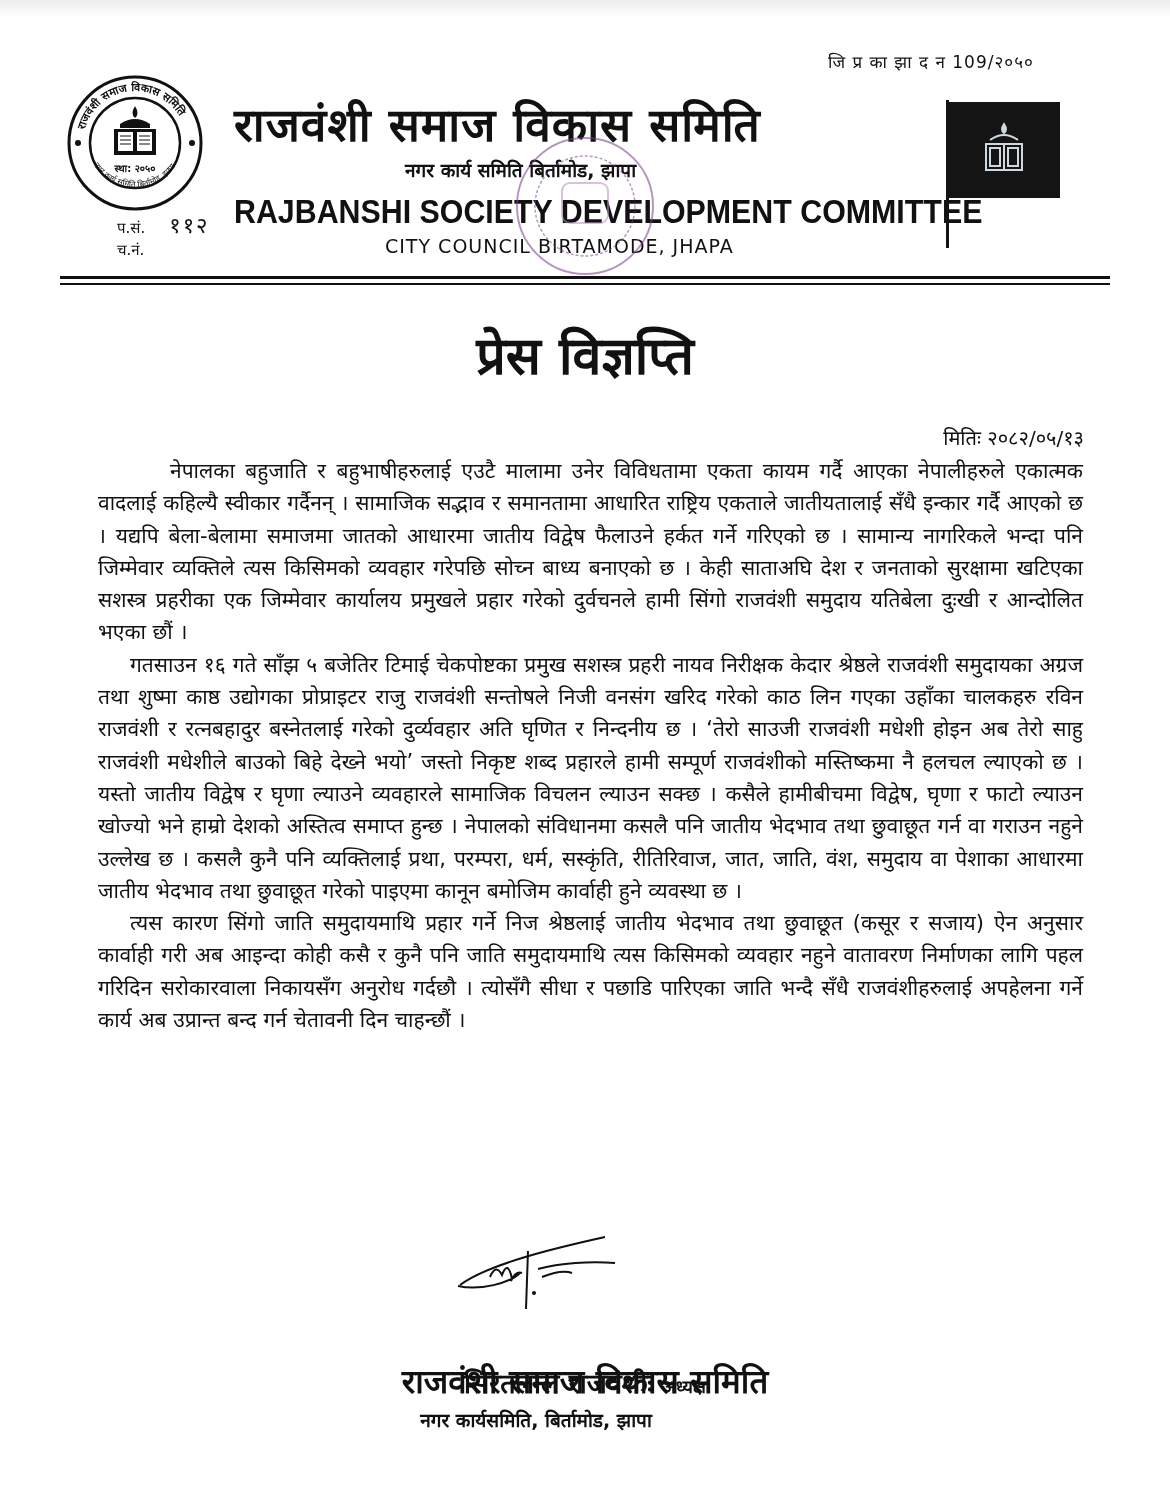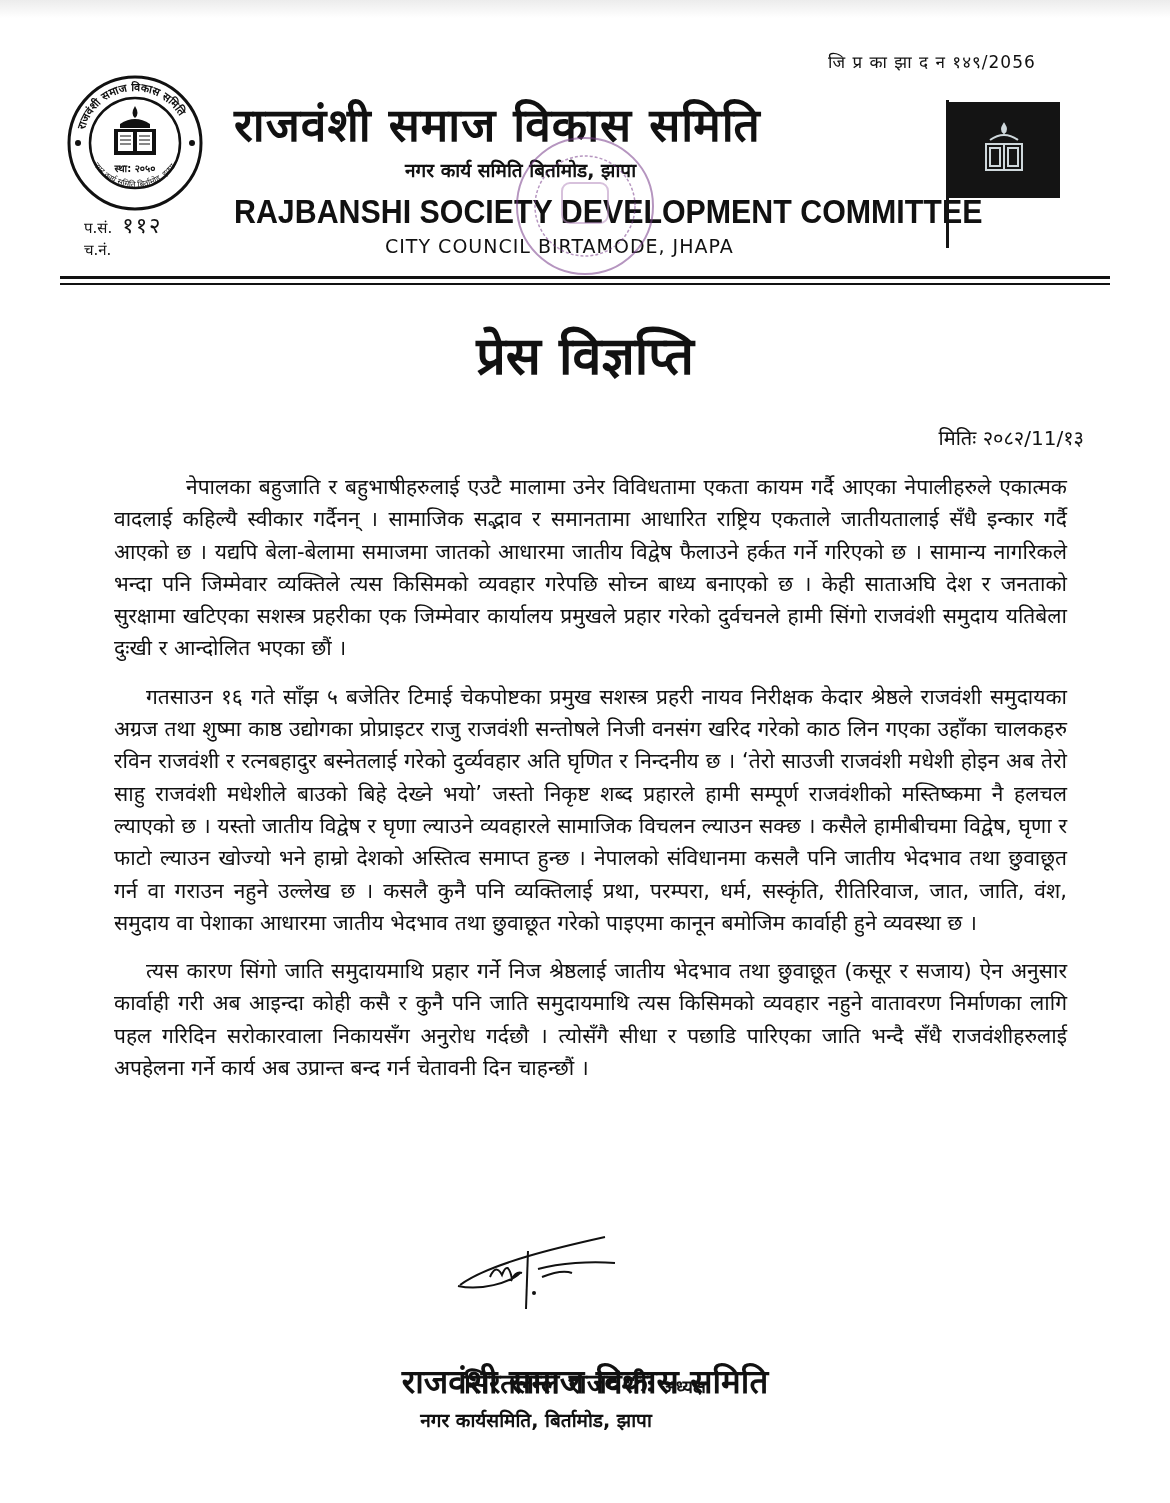--- a/index.html
+++ b/index.html
@@ -4,54 +4,54 @@
 <style>
   html, body { margin: 0; padding: 0; }
   body {
     width: 1170px; height: 1503px; background: #ffffff; position: relative; overflow: hidden;
     font-family: "DejaVu Sans", sans-serif; color: #111;
   }
   .topfade { position: absolute; left: 0; top: 0; width: 1170px; height: 18px;
     background: linear-gradient(#ececec, #ffffff); }
   .seal { position: absolute; left: 66px; top: 74px; width: 138px; height: 138px; }
   .ref-block { position: absolute; left: 84px; top: 215px; font-size: 15px; line-height: 22px; }
-  .ref-row { display: flex; align-items: baseline; gap: 10px; }
+  .ref-row { display: flex; align-items: baseline; gap: 24px; margin-left: 33px; }
   .ref-hand { font-family: "DejaVu Serif", serif; font-size: 22px; letter-spacing: 2px; text-align: right; }
   .reg-no { position: absolute; left: 828px; top: 50px; font-size: 17px; letter-spacing: 1px; }
   .title-np { position: absolute; left: 234px; top: 92px; font-size: 46px; font-weight: bold;
     letter-spacing: 1px; white-space: nowrap; }
   .sub-np { position: absolute; left: 405px; top: 157px; font-size: 19px; font-weight: bold; white-space: nowrap; }
   .title-en { position: absolute; left: 234px; top: 193px; font-family: "Liberation Sans", sans-serif;
     font-size: 33px; font-weight: bold; white-space: nowrap; transform: scaleX(0.92); transform-origin: left; }
   .sub-en { position: absolute; left: 385px; top: 235px; font-family: "DejaVu Sans", sans-serif;
     font-size: 19px; letter-spacing: 1px; white-space: nowrap; }
   .stamp { position: absolute; left: 500px; top: 128px; width: 170px; height: 150px; opacity: .55; }
   .flag { position: absolute; left: 944px; top: 100px; width: 130px; height: 150px; }
   .rule { position: absolute; left: 60px; width: 1050px; background: #111; }
   .rule.r1 { top: 276px; height: 3px; }
   .rule.r2 { top: 283px; height: 2px; }
   .doc-heading { position: absolute; left: 0; width: 1170px; top: 318px; text-align: center;
     font-size: 52px; font-weight: bold; }
   .date { position: absolute; right: 86px; top: 424px; font-size: 20px; }
   .body { position: absolute; left: 98px; width: 985px; top: 455px; font-size: 21px; line-height: 32.3px;
     text-align: justify; }
-  .body p { margin: 16px; text-indent: 72px; }
+  .body p { margin: 0; text-indent: 72px; }
   .body p.p2, .body p.p3 { text-indent: 32px; }
   .signature { position: absolute; left: 450px; top: 1233px; width: 170px; height: 80px; }
   .sign-name { position: absolute; left: 0; width: 1170px; top: 1364px; text-align: center; font-size: 27px; font-weight: bold; }
   .sign-name .role { font-size: 18px; }
   .sign-org { position: absolute; left: 0; width: 1170px; top: 1358px; text-align: center; font-size: 33px; font-weight: bold; }
   .sign-addr { position: absolute; left: 0; width: 1072px; top: 1407px; text-align: center; font-size: 19px; font-weight: bold; }
 </style>
 </head>
 <body>
 
 <div class="topfade"></div>
 
-<div class="reg-no">जि प्र का झा द न १४९/2056</div>
+<div class="reg-no">जि प्र का झा द न 109/२०५०</div>
 
 <svg class="seal" viewBox="0 0 138 138">
   <circle cx="69" cy="69" r="66" fill="none" stroke="#111" stroke-width="3"></circle>
   <circle cx="69" cy="69" r="45" fill="none" stroke="#111" stroke-width="2.5"></circle>
   <defs>
       <path id="sealTop" d="M17,69 A52,52 0 0,1 121,69"></path>
       <path id="sealBot" d="M22,80 A50,50 0 0,0 116,80"></path>
     </defs>
   <text font-size="11" font-weight="bold" fill="#111"><textPath href="#sealTop" startOffset="8%">राजवंशी समाज विकास समिति</textPath></text>
   <text font-size="8" fill="#111"><textPath href="#sealBot" startOffset="10%">नगर कार्य समिति बिर्तामोड, झापा</textPath></text>
@@ -104,21 +104,21 @@
     <line x1="60" y1="44" x2="60" y2="70"></line>
     <rect x="46" y="48" width="10" height="18"></rect>
     <rect x="64" y="48" width="10" height="18"></rect>
   </g>
 </svg>
 
 <div class="rule r1"></div>
 <div class="rule r2"></div>
 
 <div class="doc-heading">प्रेस विज्ञप्ति</div>
-<div class="date">मितिः २०८२/11/१३</div>
+<div class="date">मितिः २०८२/०५/१३</div>
 
 <div class="body">
   <p class="p1">नेपालका बहुजाति र बहुभाषीहरुलाई एउटै मालामा उनेर विविधतामा एकता कायम गर्दै आएका नेपालीहरुले एकात्मक वादलाई कहिल्यै स्वीकार गर्दैनन् । सामाजिक सद्भाव र समानतामा आधारित राष्ट्रिय एकताले जातीयतालाई सँधै इन्कार गर्दै आएको छ । यद्यपि बेला-बेलामा  समाजमा जातको आधारमा जातीय विद्वेष फैलाउने हर्कत गर्ने गरिएको छ । सामान्य नागरिकले भन्दा पनि जिम्मेवार व्यक्तिले त्यस किसिमको व्यवहार गरेपछि सोच्न बाध्य बनाएको छ । केही साताअघि देश र जनताको सुरक्षामा खटिएका सशस्त्र प्रहरीका एक जिम्मेवार कार्यालय प्रमुखले प्रहार गरेको दुर्वचनले हामी सिंगो राजवंशी समुदाय यतिबेला दुःखी र आन्दोलित भएका छौं ।</p>
   <p class="p2">गतसाउन १६ गते  साँझ ५ बजेतिर टिमाई चेकपोष्टका प्रमुख सशस्त्र प्रहरी नायव निरीक्षक केदार श्रेष्ठले राजवंशी समुदायका अग्रज तथा शुष्मा काष्ठ उद्योगका प्रोप्राइटर राजु राजवंशी सन्तोषले निजी वनसंग खरिद गरेको काठ लिन गएका उहाँका चालकहरु रविन राजवंशी र रत्नबहादुर बस्नेतलाई गरेको दुर्व्यवहार अति घृणित र निन्दनीय छ । ‘तेरो साउजी राजवंशी मधेशी होइन अब तेरो साहु राजवंशी मधेशीले बाउको बिहे देख्ने भयो’ जस्तो निकृष्ट शब्द प्रहारले हामी सम्पूर्ण राजवंशीको मस्तिष्कमा नै हलचल ल्याएको छ । यस्तो जातीय विद्वेष र घृणा ल्याउने व्यवहारले  सामाजिक विचलन ल्याउन सक्छ । कसैले हामीबीचमा विद्वेष, घृणा र फाटो ल्याउन खोज्यो भने हाम्रो देशको अस्तित्व समाप्त हुन्छ । नेपालको संविधानमा कसलै पनि जातीय भेदभाव तथा छुवाछूत गर्न वा गराउन नहुने उल्लेख छ । कसलै कुनै पनि व्यक्तिलाई प्रथा, परम्परा, धर्म, सस्कृंति, रीतिरिवाज, जात, जाति, वंश, समुदाय वा पेशाका आधारमा जातीय भेदभाव तथा छुवाछूत गरेको पाइएमा कानून बमोजिम कार्वाही हुने व्यवस्था छ ।</p>
   <p class="p3">त्यस कारण सिंगो जाति समुदायमाथि प्रहार गर्ने निज श्रेष्ठलाई जातीय भेदभाव तथा छुवाछूत (कसूर र सजाय) ऐन अनुसार कार्वाही गरी अब आइन्दा कोही कसै र कुनै पनि जाति समुदायमाथि त्यस किसिमको व्यवहार नहुने वातावरण निर्माणका लागि पहल गरिदिन सरोकारवाला निकायसँग अनुरोध गर्दछौ । त्योसँगै सीधा र पछाडि पारिएका जाति भन्दै सँधै राजवंशीहरुलाई अपहेलना गर्ने कार्य अब उप्रान्त बन्द गर्न चेतावनी दिन चाहन्छौं ।</p>
 </div>
 
 <svg class="signature" viewBox="0 0 170 80">
   <path d="M10,52 C40,30 110,14 155,4" stroke="#111" stroke-width="2" fill="none"></path>
   <path d="M8,53 C30,58 60,50 70,40 M40,44 q6,-14 12,-2 q6,-16 10,4 q4,-8 10,-6" stroke="#111" stroke-width="2" fill="none"></path>

